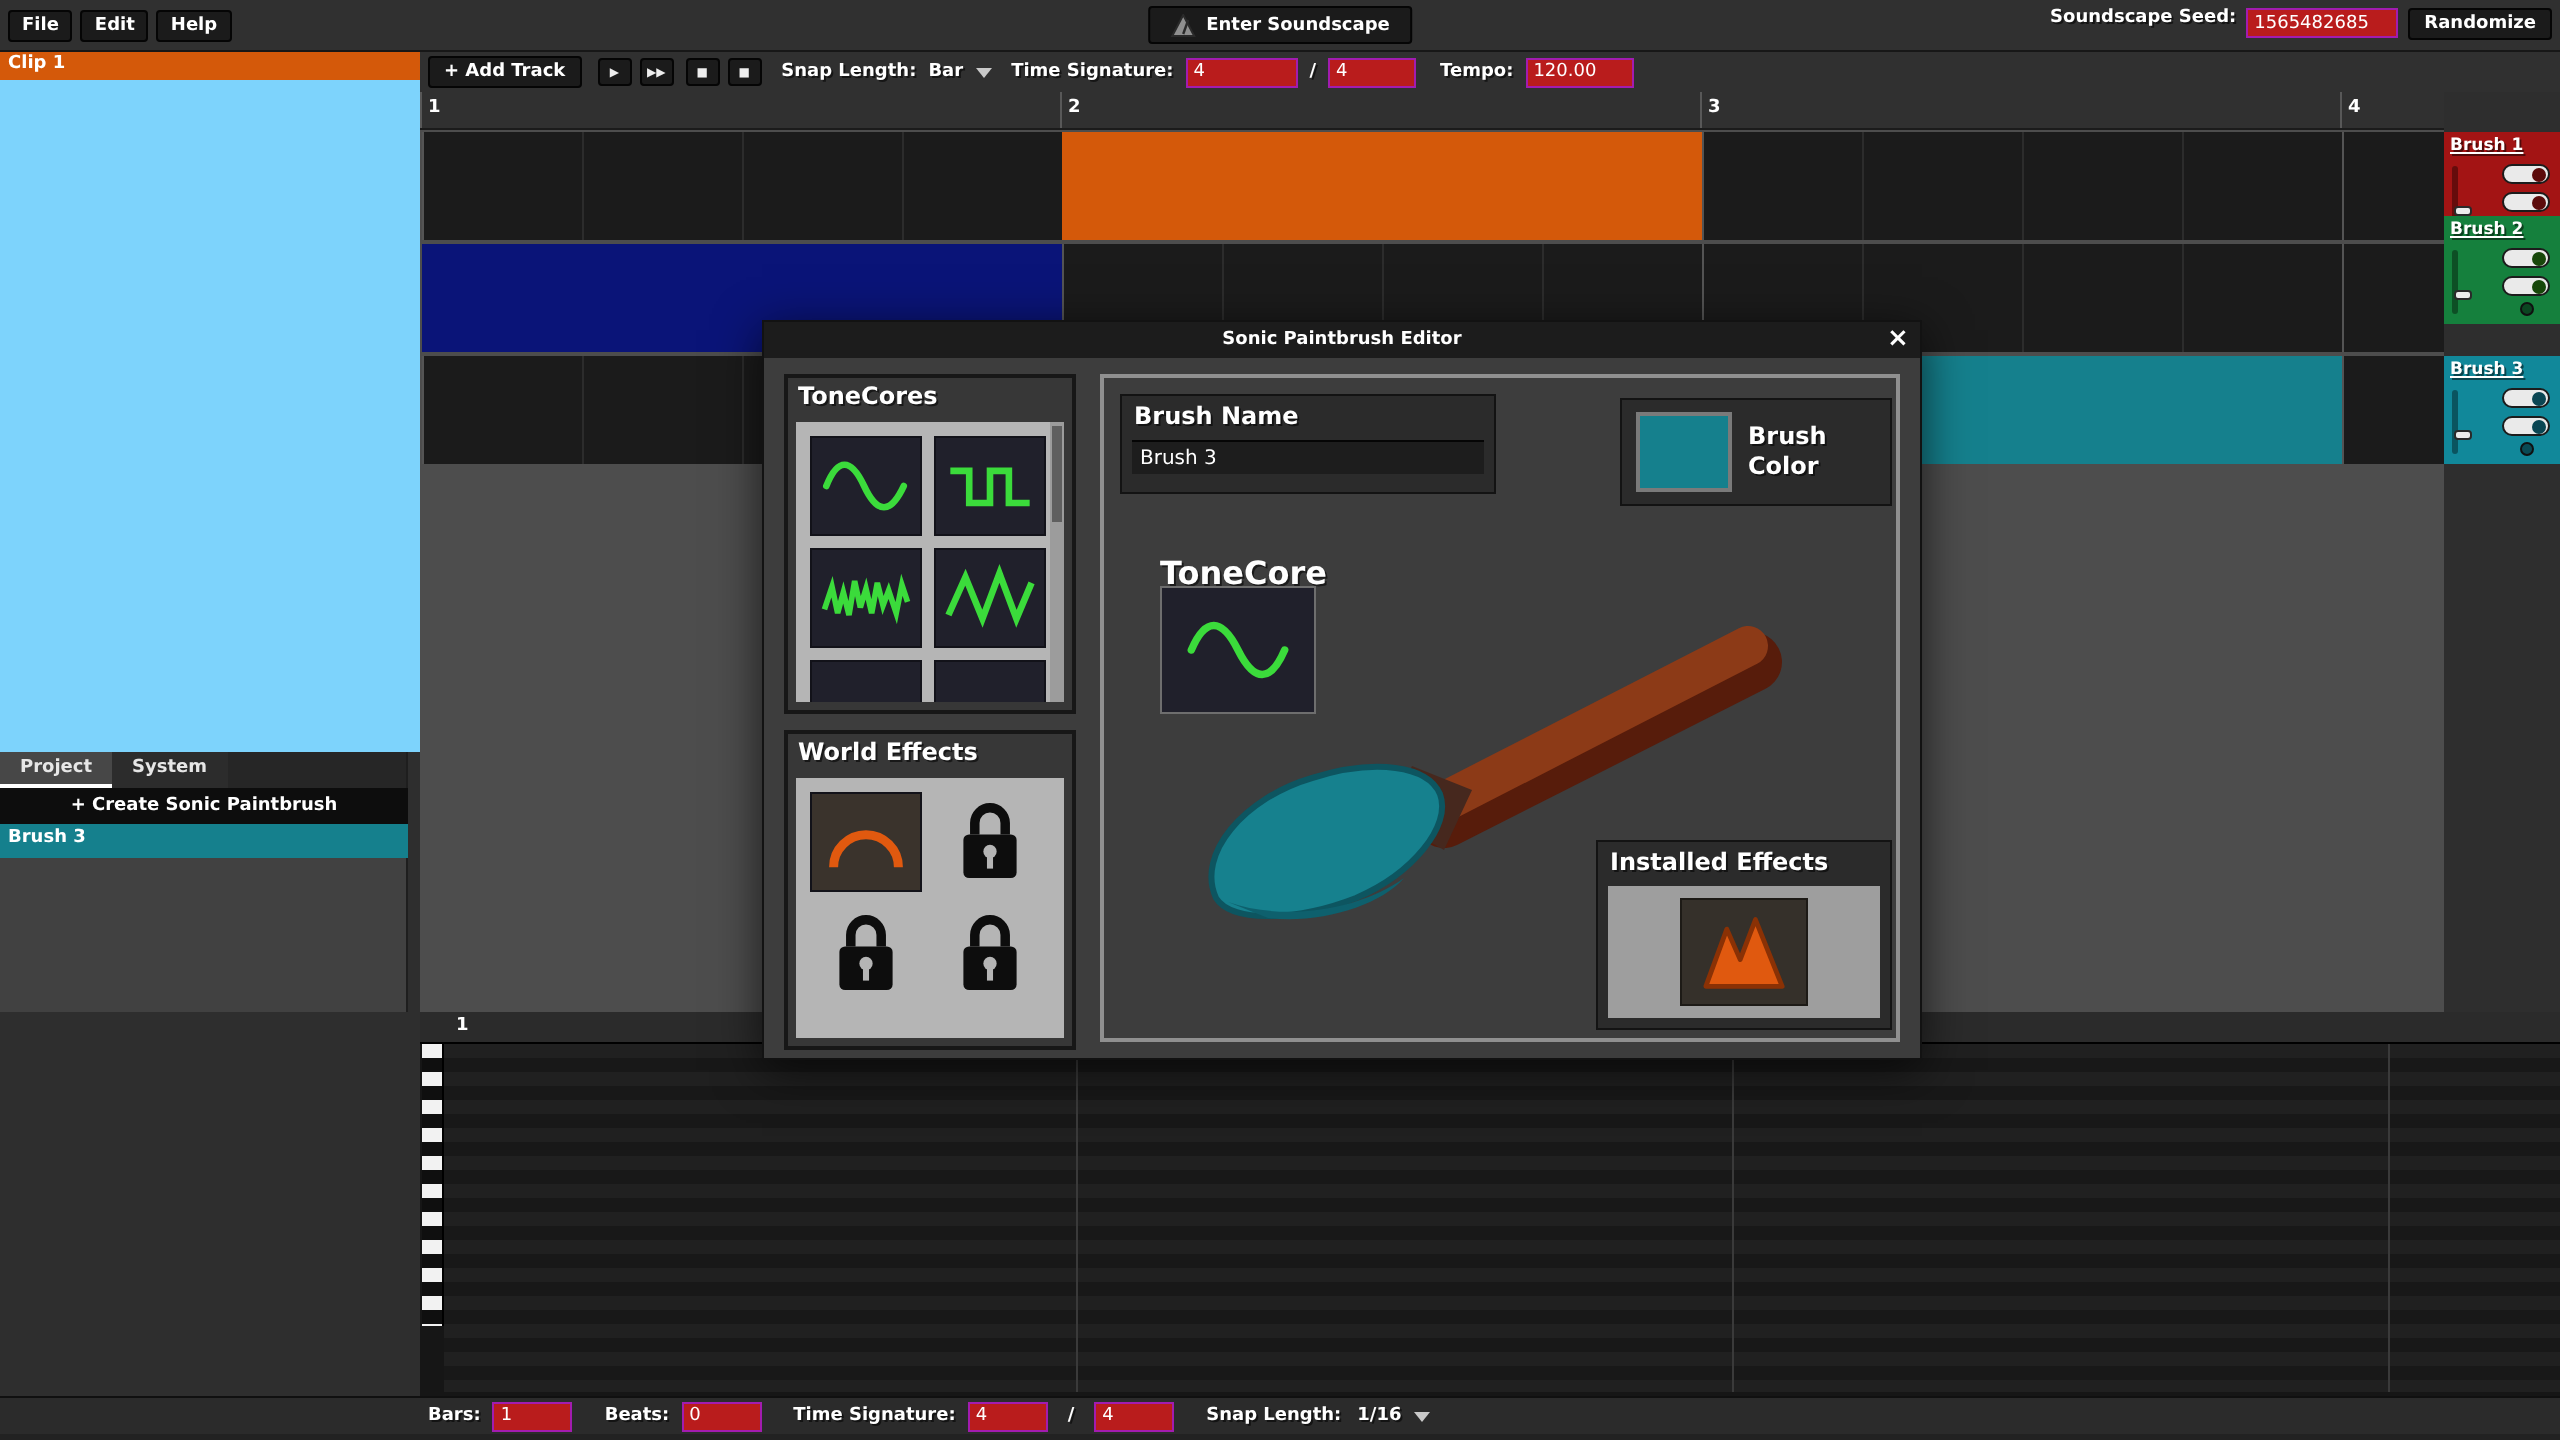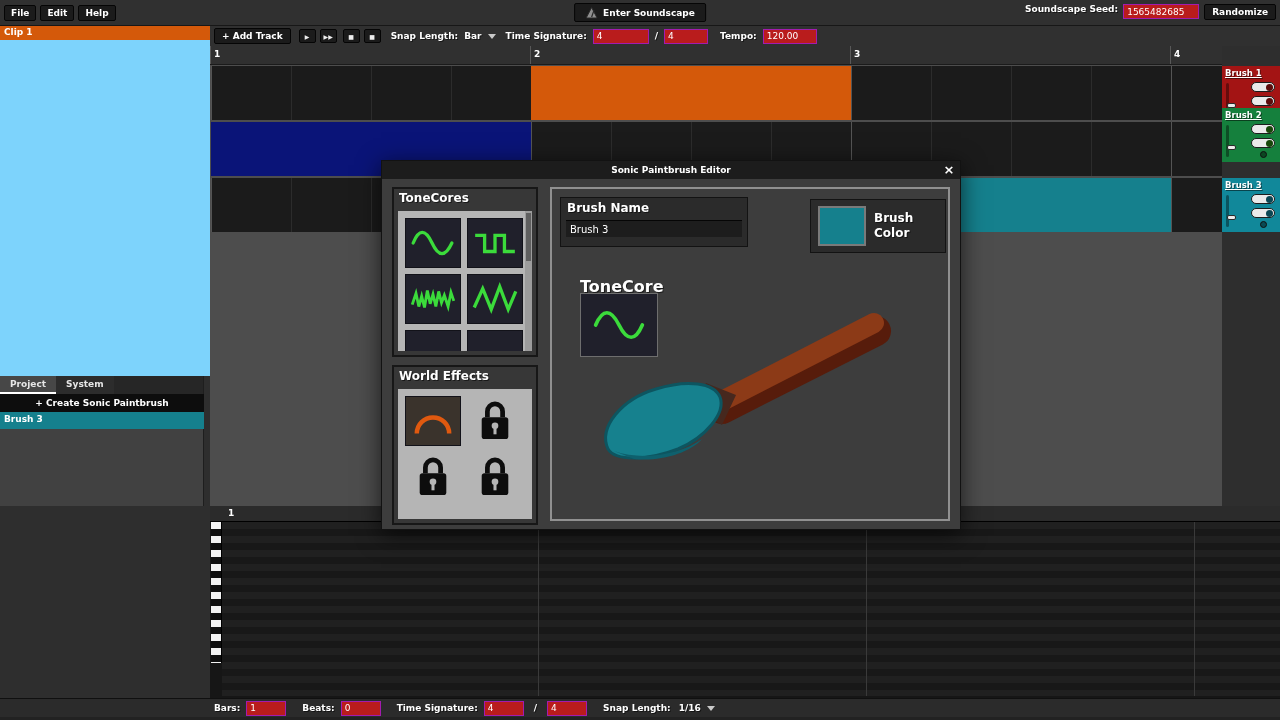--- a/index.html
+++ b/index.html
@@ -363,17 +363,29 @@
       <div class="brush-svg">
         <svg width="305" height="172" viewBox="0 0 305 172">
           <path d="M128,110 L282,32" stroke="#571c0b" stroke-width="30" stroke-linecap="round"></path>
           <path d="M126,103 L280,24" stroke="#8c3a17" stroke-width="20" stroke-linecap="round"></path>
           <polygon points="112,84 142,96 128,126 100,110" fill="#46281e"></polygon>
           <path d="M14,150 C4,128 28,100 62,90 C94,80 120,84 126,98 C132,114 112,138 84,150 C56,161 22,163 14,150 Z" fill="#16818e" stroke="#0d5560" stroke-width="3"></path>
           <path d="M20,152 C48,162 86,156 108,140 C96,154 66,163 40,160 Z" fill="#0e606d"></path>
         </svg>
       </div>
 
+      <div class="group" style="left:246px;top:231px;width:148px;height:95px">
+        <div class="group-header">Installed Effects</div>
+        <div class="fx-body">
+          <div class="fx-tile">
+            <span>
+              <svg width="48" height="42" viewBox="0 0 48 44">
+                  <path d="M4,40 L15,10 L22,26 L30,5 L44,40 Z" fill="#e0590f" stroke="#8a3105" stroke-width="2.5" stroke-linejoin="round"></path>
+                </svg>
+            </span>
+          </div>
+        </div>
+      </div>
 
     </div>
   </div>
 
 </div>
 
 </body></html>

